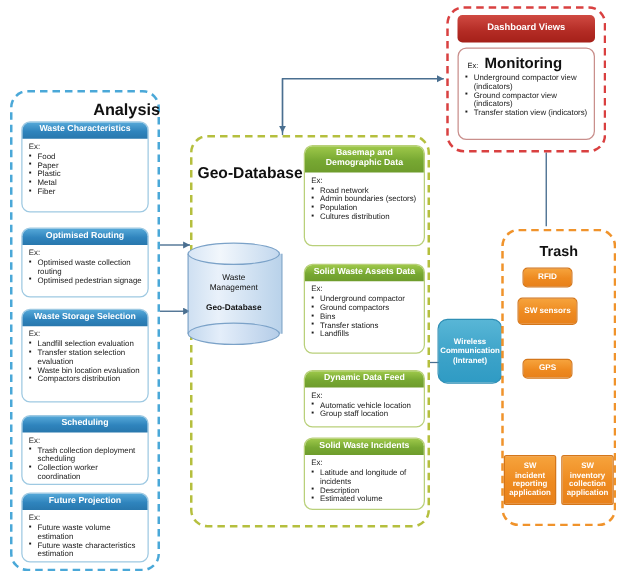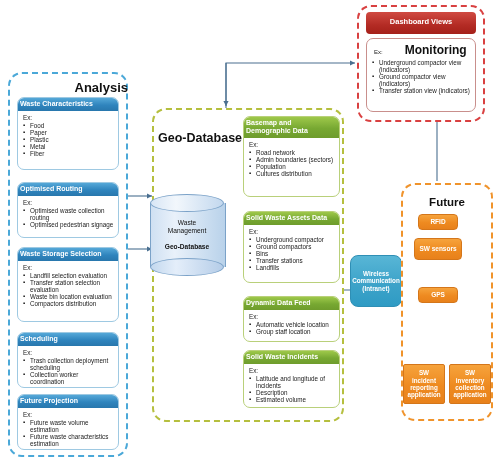--- a/index.html
+++ b/index.html
@@ -60,21 +60,21 @@
     border-radius: 7px;
     background: #ffffff;
   }
   .card-green {
     border-color: #b9d07a;
   }
   .card-head {
     box-sizing: border-box;
     width: 100%;
     border-radius: 6px 6px 0 0;
-    text-align: left;
+    text-align: center;
     color: #ffffff;
     font-weight: bold;
     padding: 2px 2px 3px 2px;
     line-height: 1.12;
   }
   .head-blue {
     background: linear-gradient(180deg,#55a8d8 0%,#2f84bd 55%,#2877ad 100%);
   }
   .head-green {
     background: linear-gradient(180deg,#9ec84a 0%,#77a832 55%,#6e9c2c 100%);
@@ -366,36 +366,36 @@
   </div>
 
   <div class="group group-dash" style="left:357px; top:5px; width:128px; height:117px;"></div>
 
   <div class="card-head head-red" style="position:absolute; left:366px; top:12px; width:110px; height:22px;
               display:flex; align-items:center; justify-content:center;
               border-radius:4px; font-size:7.5px;">Dashboard Views</div>
 
   <div class="card" style="left:366px; top:38px; width:110px; height:74px; border-color:#c98f8c;">
     <div class="card-body" style="font-size:6.3px; padding-top:4px;">
-      <div style="display:flex; align-items:baseline; gap:22px; padding-left:2px;text-align:center;">
+      <div style="display:flex; align-items:baseline; gap:5px; padding-left:2px;text-align:center;">
         <span style="font-size:6px;">Ex:</span>
         <span style="font-size:12px; font-weight:bold; color:#111;">Monitoring</span>
       </div>
       <ul class="bullets" style="margin-top:2px;">
         <li>Underground compactor view (indicators)</li>
         <li>Ground compactor view (indicators)</li>
         <li>Transfer station view (indicators)</li>
       </ul>
     </div>
   </div>
 
   <div class="teal-box" style="left:350px; top:255px; width:52px; height:52px; font-size:6.3px;">Wireless Communication (Intranet)</div>
 
   <div class="group group-field" style="left:401px; top:183px; width:92px; height:238px;"></div>
-  <div class="group-title" style="left:401px; top:196px; width:92px; text-align:center; font-size:11.5px;">Future</div>
+  <div class="group-title" style="left:401px; top:196px; width:92px; text-align:center; font-size:11.5px;">Trash</div>
 
   <div class="chip" style="left:418px; top:214px; width:40px; height:16px; font-size:6.5px;">RFID</div>
   <div class="chip" style="left:414px; top:238px; width:48px; height:22px; font-size:6.5px;">SW sensors</div>
   <div class="chip" style="left:418px; top:287px; width:40px; height:16px; font-size:6.5px;">GPS</div>
 
   <div class="chip chip-app" style="left:403px; top:364px; width:42px; height:40px; font-size:6.3px;">SW incident reporting application</div>
   <div class="chip chip-app" style="left:449px; top:364px; width:42px; height:40px; font-size:6.3px;">SW inventory collection application</div>
 
 </div>
 

